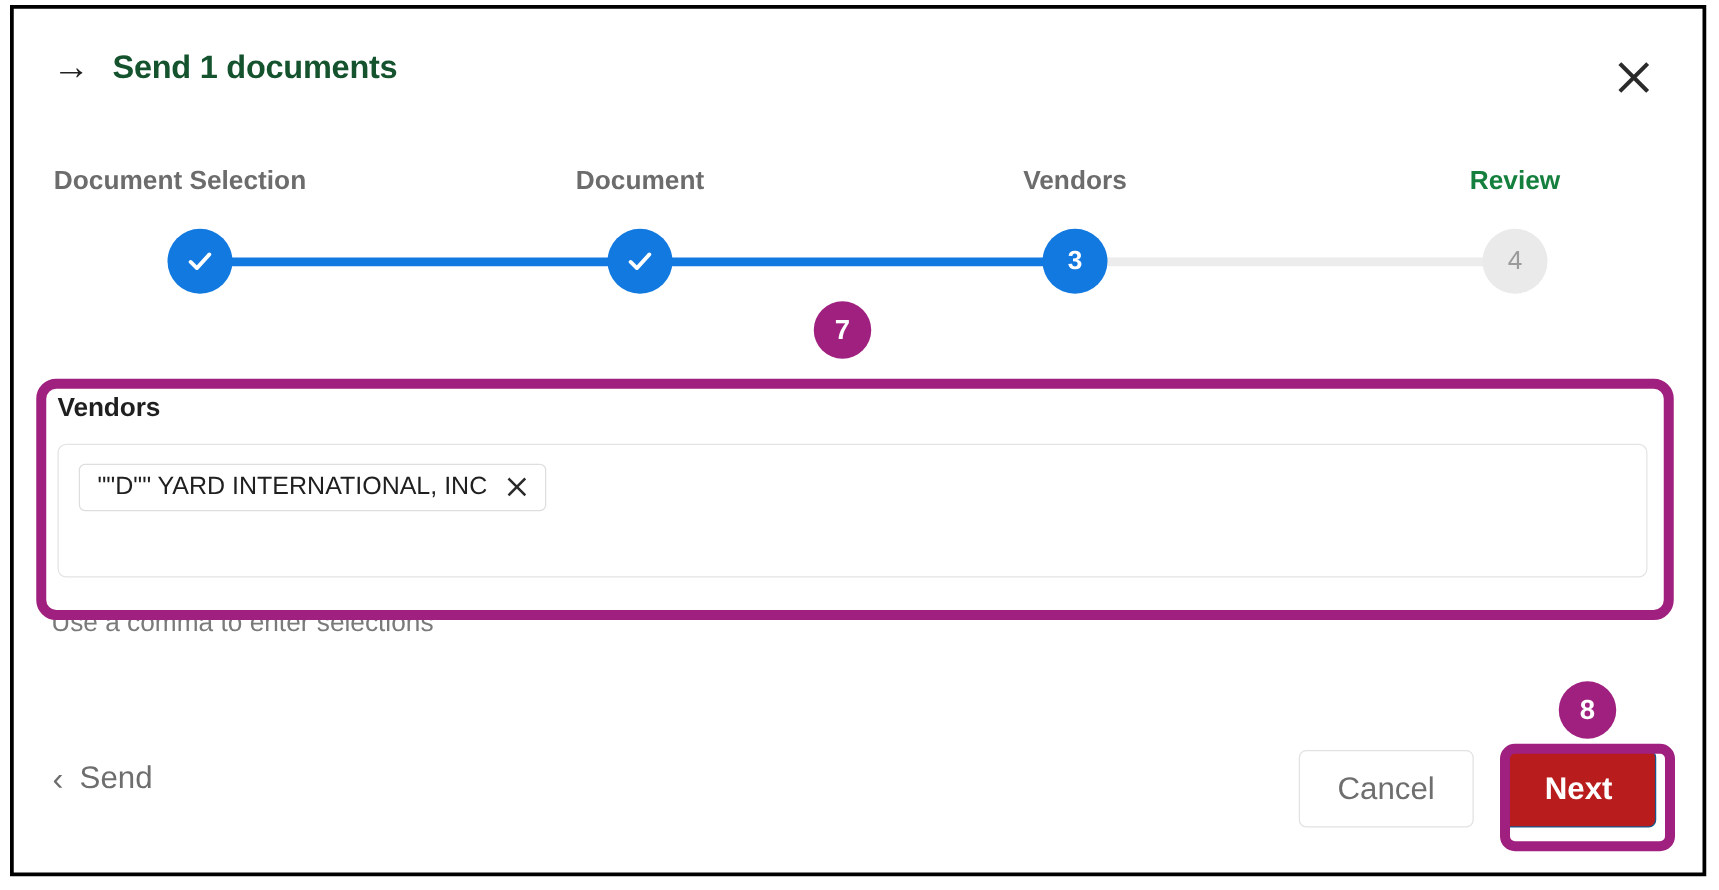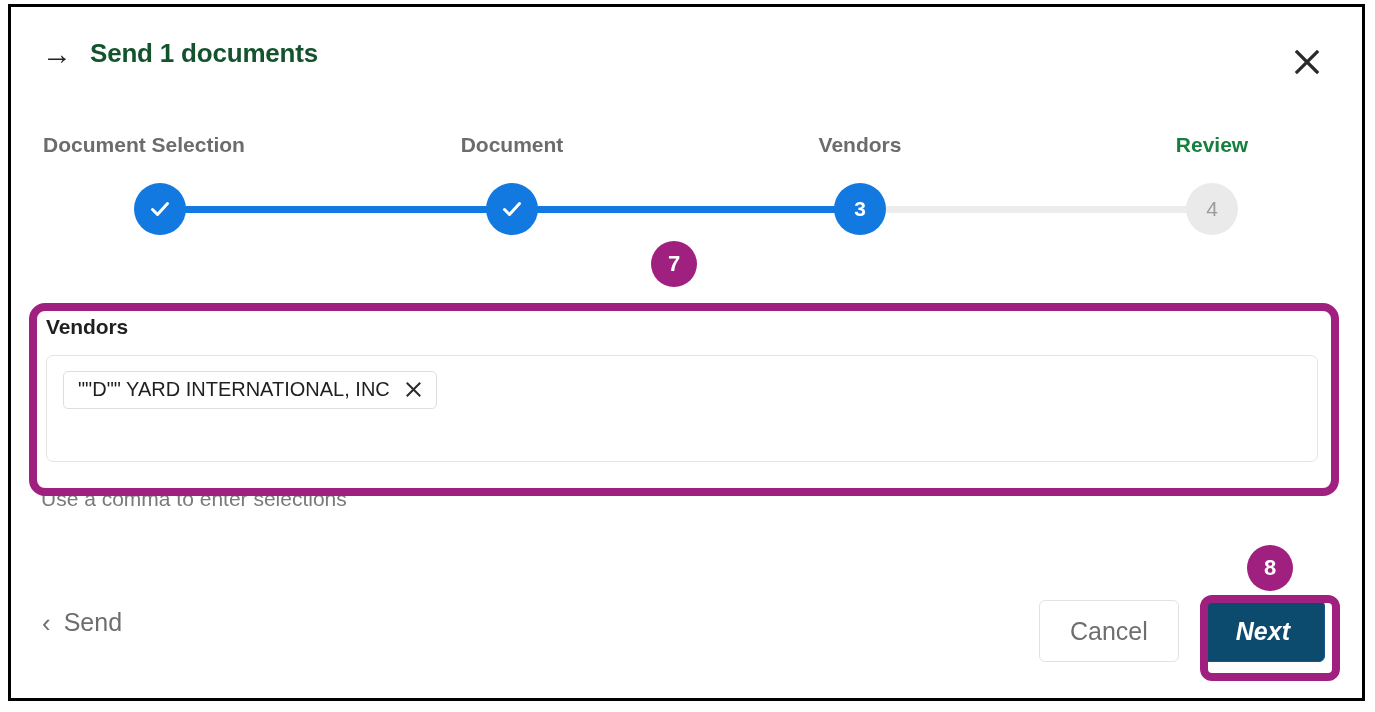--- a/index.html
+++ b/index.html
@@ -228,27 +228,26 @@
     box-sizing: border-box;
   }
   .btn-cancel {
     background: #ffffff;
     border: 1px solid #e2e2e2;
     color: #6e6e6e;
     padding: 12px 30px;
     height: 62px;
   }
   .btn-next {
-    background: #0c4a6e;
+    background: #b91c1c;
     border: 1px solid #17568c;
     color: #ffffff;
     font-weight: 700;
     padding: 12px 34px;
     height: 62px;
-    font-style: italic;
   }
 
   
   .ann-box {
     position: absolute;
     border: 8px solid #a0207f;
     border-radius: 16px;
     box-sizing: border-box;
     pointer-events: none;
   }

